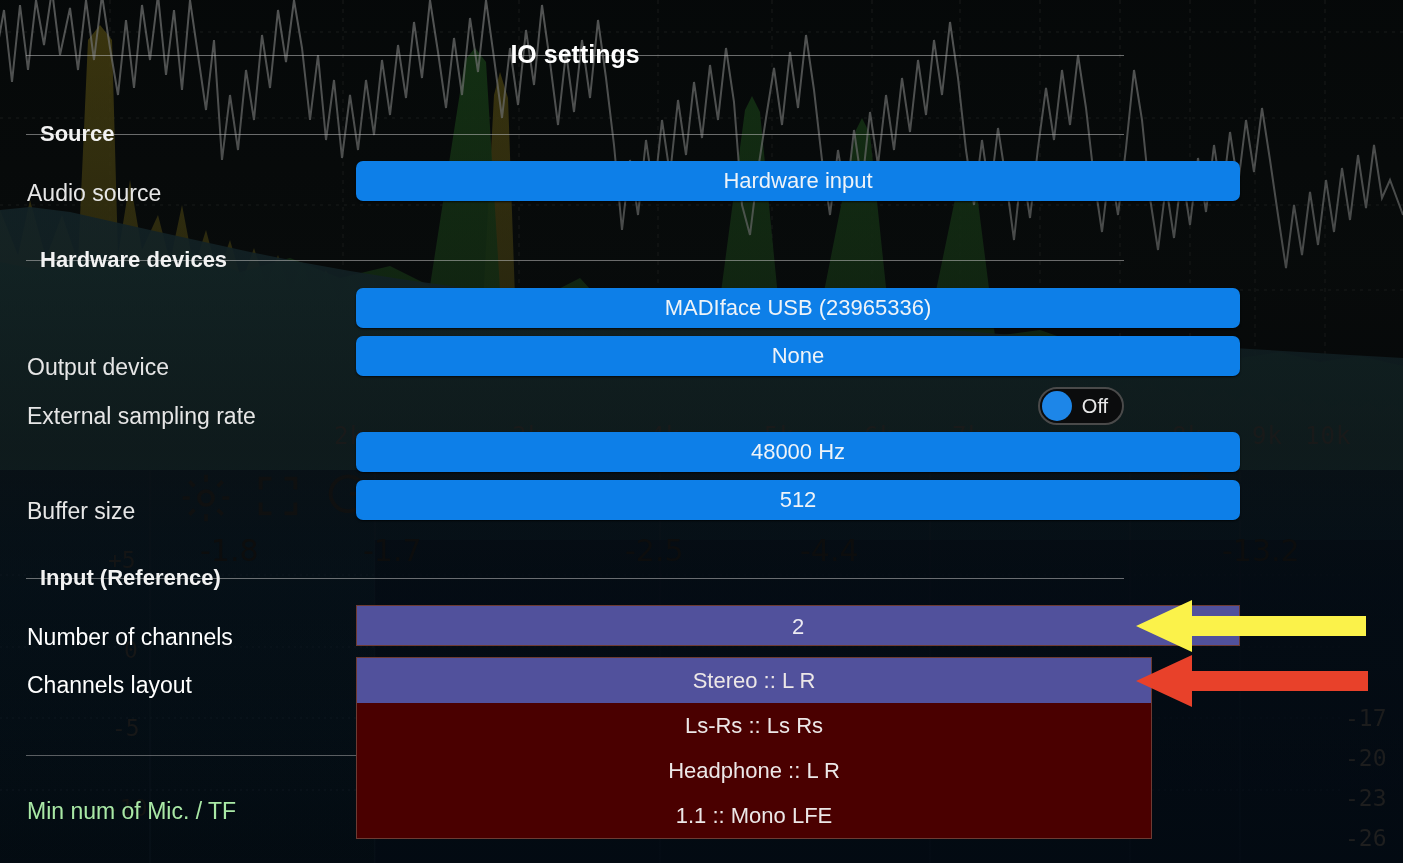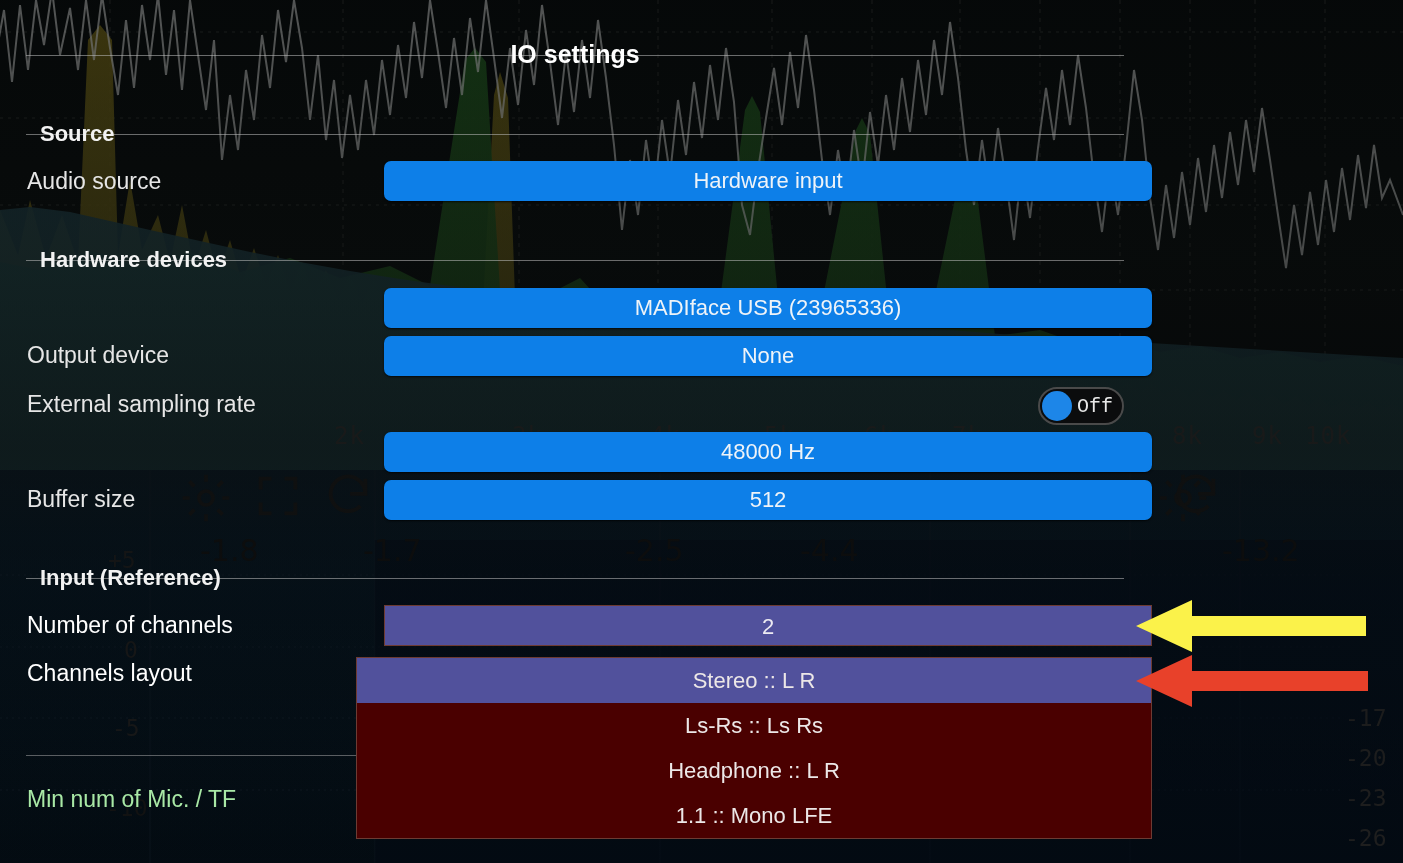--- a/index.html
+++ b/index.html
@@ -125,35 +125,34 @@
 
   .row {
     position: absolute;
     left: 0;
     width: 1403px;
     height: 44px;
   }
   .row .label {
     position: absolute;
     left: 27px;
-    top: 0;
+    top: 12px;
     height: 44px;
     line-height: 44px;
     font-size: 23px;
     color: #e6e6e6;
     white-space: nowrap;
   }
   .label.pink  { color: #ffffff; text-align: center; }
   .label.green { color: #a9e9a6; }
 
   .ctrl {
     position: absolute;
     left: 356px;
-    width: 768px;
-    margin-left: 28px;
+    width: 884px;
   }
 
   .btn-blue {
     height: 40px;
     line-height: 40px;
     background: #0d7fe8;
     border-radius: 7px;
     text-align: center;
     color: #eef3f8;
     font-size: 22px;
@@ -193,21 +192,20 @@
     background: #1d86e8;
     margin-left: 2px;
     flex: 0 0 auto;
   }
   .toggle .state {
     flex: 1;
     text-align: center;
     color: #e8e8e8;
     font-size: 20px;
     padding-right: 4px;
-    font-family: Liberation Mono, monospace;
   }
 
   
   #dropdown {
     position: absolute;
     left: 356px;
     top: 657px;
     width: 796px;
     background: #4a0000;
     border: 1px solid #6d3b33;

